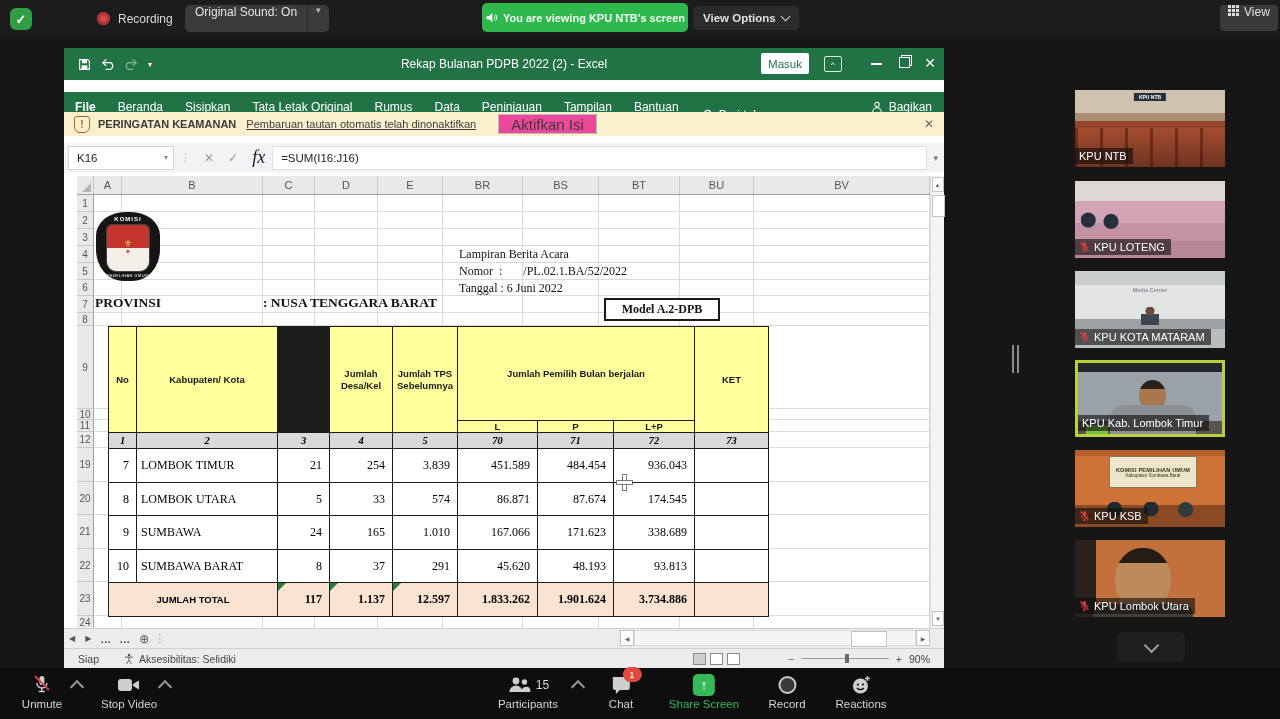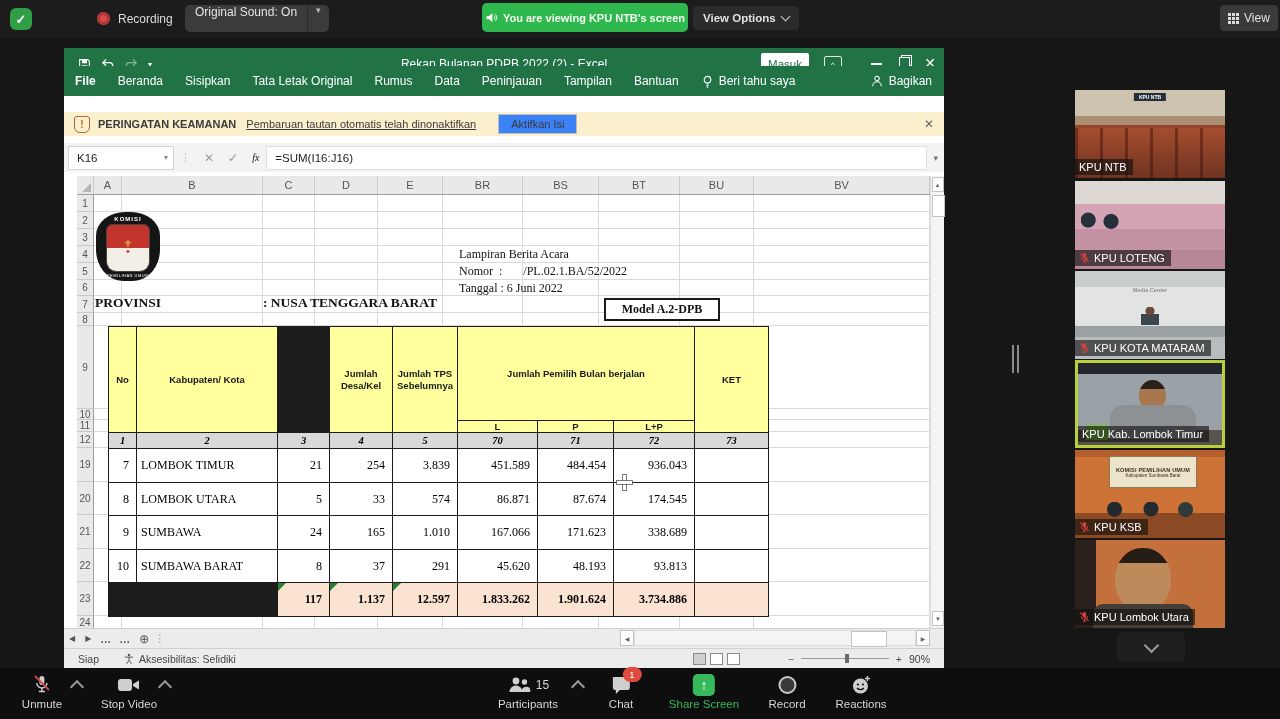--- a/index.html
+++ b/index.html
@@ -13,59 +13,59 @@
   #reclabel{position:absolute;left:118px;top:12px;color:#dcdcdc;font-size:12px}
   #soundbtn{position:absolute;left:185px;top:5px;height:27px;background:#3b3b3b;border-radius:5px;display:flex;align-items:flex-start}
   #soundbtn .lbl{padding:0 10px;color:#e3e3e3;font-size:12px}
   #soundbtn .sep{width:1px;height:27px;background:#2b2b2b}
   #soundbtn .car{padding:0 8px;color:#bbb;font-size:9px}
   #banner{position:absolute;left:482px;top:3px;width:206px;height:29px;background:#2eb84d;border-radius:5px;
           display:flex;align-items:center;justify-content:center;gap:5px;color:#f4fff4;font-size:11px;font-weight:bold}
   #viewopts{position:absolute;left:693px;top:6px;height:24px;background:#2b2b2b;border-radius:4px;
             display:flex;align-items:center;gap:6px;padding:0 10px;color:#e0e0e0;font-size:11.5px;font-weight:bold}
   #viewbtn{position:absolute;left:1220px;top:5px;height:26px;background:#3a3a3a;border-radius:4px;display:flex;
-           align-items:center;gap:5px;padding:0 8px;color:#e0e0e0;font-size:12px}
+           align-items:flex-start;gap:5px;padding:0 8px;color:#e0e0e0;font-size:12px}
   .gridglyph{width:11px;height:11px;position:relative}
   .gridglyph i{position:absolute;width:3px;height:3px;background:#dcdcdc;
      box-shadow:4px 0 #dcdcdc,8px 0 #dcdcdc,0 4px #dcdcdc,4px 4px #dcdcdc,8px 4px #dcdcdc,0 8px #dcdcdc,4px 8px #dcdcdc,8px 8px #dcdcdc}
   .cdown{display:inline-block;width:6px;height:6px;border-right:1.5px solid #cfcfcf;border-bottom:1.5px solid #cfcfcf;transform:rotate(45deg);margin-top:-3px}
   
   #excel{position:absolute;left:64px;top:48px;width:880px;height:620px;background:#fff}
   #titlebar{position:absolute;left:0;top:0;width:100%;height:32px;background:#217346;display:flex;align-items:center}
   #qat{display:flex;align-items:center;gap:9px;padding-left:14px;color:#fff}
   #xl-title{position:absolute;left:0;right:0;top:0;height:32px;display:flex;align-items:center;justify-content:center;
             color:#fff;font-size:12px;pointer-events:none}
   #masuk{position:absolute;right:135px;top:5px;width:48px;height:21px;background:#fff;border-radius:2px;color:#217346;
          font-size:11.5px;display:flex;align-items:center;justify-content:center}
   #ribopt{position:absolute;right:102px;top:8px;width:16px;height:14px;border:1px solid #dfeee5;border-radius:2px;
           color:#fff;font-size:8px;display:flex;align-items:center;justify-content:center}
   #winmin{position:absolute;right:62px;top:15px;width:11px;height:2px;background:#fff}
   #winrest{position:absolute;right:34px;top:9px;width:9px;height:9px;border:1px solid #fff;box-shadow:2px -2px 0 -1px #217346,2px -2px 0 0 #fff}
   #winclose{position:absolute;right:8px;top:7px;color:#fff;font-size:14px}
-  #ribbon{position:absolute;left:0;top:18px;width:100%;height:30px;background:#217346;display:flex;align-items:center;color:#fff}
+  #ribbon{position:absolute;left:0;top:44px;width:100%;height:30px;background:#217346;display:flex;align-items:flex-end;color:#fff}
   #ribbon .rtab{padding:0 11px;font-size:12px;height:30px;display:flex;align-items:center}
   #ribbon .rtab.first{font-weight:bold}
   #tellme{display:flex;align-items:center;gap:6px;padding:0 12px;font-size:12px}
   #bagikan{position:absolute;right:12px;top:0;height:30px;display:flex;align-items:center;gap:6px;font-size:12px;color:#fff}
   
   #warnbar{position:absolute;left:0;top:64px;width:100%;height:24px;background:#fbf0ce;display:flex;align-items:center;font-size:11px;color:#3b3b3b}
   #warnicon{margin:0 8px 0 10px;width:14px;height:15px;border:1.6px solid #b3622a;border-radius:3px 3px 6px 6px;color:#b3622a;
             font-weight:bold;font-size:10px;display:flex;align-items:center;justify-content:center}
   #warntitle{font-weight:bold;margin-right:10px}
   #warnlink{text-decoration:underline;margin-right:22px}
-  #warnbtn{height:18px;padding:0 12px;background:#3b82f6;border:1px solid #bdbdbd;display:flex;align-items:center;font-size:11px}
+  #warnbtn{height:18px;padding:0 12px;background:#ec4899;border:1px solid #bdbdbd;display:flex;align-items:center;font-size:15px}
   #warnx{position:absolute;right:10px;color:#666;font-size:12px}
   
   #fbar{position:absolute;left:0;top:95px;width:100%;height:29px;background:#f3f3f3;display:flex;align-items:center}
   #namebox{width:96px;height:22px;background:#fff;border:1px solid #d4d4d4;margin-left:4px;display:flex;align-items:center;
            font-size:11.5px;color:#222;padding-left:8px;position:relative}
   #namebox .nb-car{position:absolute;right:5px;color:#8a8a8a;font-size:8px}
   #fdots{color:#b0b0b0;margin:0 6px;font-size:11px}
   .fbtn{color:#9a9a9a;font-size:12px;padding:0 7px}
-  #fxlbl{font-family:"Liberation Serif",serif;font-style:italic;color:#0f172a;font-size:10px;padding:0 7px}
+  #fxlbl{font-family:"Liberation Serif",serif;font-style:italic;color:#0f172a;font-size:18px;padding:0 7px}
   #fvalue{flex:1;height:22px;background:#fff;border:1px solid #e0e0e0;display:flex;align-items:center;
           font-size:11.5px;color:#222;padding-left:8px}
   #fchev{color:#777;font-size:9px;padding:0 6px}
   
   #sheet{position:absolute;left:13px;top:128px;width:853px;height:452px;background:#fff}
   #colhdrs{display:flex;height:18px;background:#e9e9e9;border-bottom:1px solid #9f9f9f}
   #colhdrs .ch{border-right:1px solid #c9c9c9;font-size:11px;color:#555;display:flex;align-items:center;justify-content:center;box-sizing:border-box}
   #selall{width:17px;position:relative;border-right:1px solid #c9c9c9;box-sizing:border-box}
   #selall::after{content:"";position:absolute;right:2px;bottom:2px;border-left:9px solid transparent;border-bottom:9px solid #b5b5b5}
   #gridbody{position:relative;width:853px;height:433px;background:#fff;overflow:hidden}
@@ -130,21 +130,21 @@
   #accwrap{display:flex;align-items:center;gap:4px;margin-left:24px}
   .viewico{width:13px;height:12px;border:1px solid #8a8a8a;box-sizing:border-box;margin-right:4px;background:#fff}
   .viewico.sel{background:#cfcfcf}
   #zoomer{position:absolute;right:14px;display:flex;align-items:center;gap:7px}
   #ztrack{position:relative;width:88px;height:1px;background:#9a9a9a}
   #zthumb{position:absolute;left:44px;top:-4px;width:4px;height:9px;background:#6a6a6a}
   
   #handle{position:absolute;left:1012px;top:345px;width:8px;height:28px}
   #handle i{position:absolute;top:0;width:2px;height:28px;background:#8a8a8a}
   
-  .thumb{position:absolute;left:1075px;width:150px;height:88px;background:#000;overflow:hidden;box-sizing:border-box}
+  .thumb{position:absolute;left:1075px;width:150px;height:77px;background:#000;overflow:hidden;box-sizing:border-box}
   .thumb.active{border:3px solid #b9cf3c}
   .scene{position:absolute;inset:0}
   .vlabel{position:absolute;left:0;bottom:3px;display:flex;align-items:center;gap:4px;background:rgba(15,15,15,.62);
           padding:2px 6px 2px 4px;color:#fff;font-size:11px;white-space:nowrap}
   .wall-text{position:absolute;color:#fff;font-weight:bold}
   .sc-ntb{background:linear-gradient(180deg,#cdc3ae 0 30%,#ab8f74 30% 40%,#94452c 40% 100%)}
   .sc-ntb::after{content:"";position:absolute;left:0;top:38px;right:0;bottom:0;
      background:repeating-linear-gradient(90deg,rgba(60,12,4,.45) 0 3px,rgba(0,0,0,0) 3px 25px),
                 linear-gradient(180deg,rgba(255,120,60,.15),rgba(0,0,0,.25))}
   .sc-ntb .wall-text{top:3px;left:50%;transform:translateX(-50%);background:#25303c;font-size:5px;padding:1px 5px}
@@ -428,20 +428,21 @@
             <div class="c " style="grid-area: 6 / 9;"></div>
             <div class="c num" style="grid-area: 7 / 1;">10</div>
             <div class="c nam" style="grid-area: 7 / 2;">SUMBAWA BARAT</div>
             <div class="c num" style="grid-area: 7 / 3;">8</div>
             <div class="c num" style="grid-area: 7 / 4;">37</div>
             <div class="c num" style="grid-area: 7 / 5;">291</div>
             <div class="c num" style="grid-area: 7 / 6;">45.620</div>
             <div class="c num" style="grid-area: 7 / 7;">48.193</div>
             <div class="c num" style="grid-area: 7 / 8;">93.813</div>
             <div class="c " style="grid-area: 7 / 9;"></div>
+            <div class="c totlbl" style="grid-area: 8 / 1 / auto / 3;">JUMLAH TOTAL</div>
             <div class="c num tot tri" style="grid-area: 8 / 3;">117</div>
             <div class="c num tot tri" style="grid-area: 8 / 4;">1.137</div>
             <div class="c num tot tri" style="grid-area: 8 / 5;">12.597</div>
             <div class="c num tot" style="grid-area: 8 / 6;">1.833.262</div>
             <div class="c num tot" style="grid-area: 8 / 7;">1.901.624</div>
             <div class="c num tot" style="grid-area: 8 / 8;">3.734.886</div>
             <div class="c tot" style="grid-area: 8 / 9;"></div>
           </div>
         <div id="cellcur"></div>
       </div>

